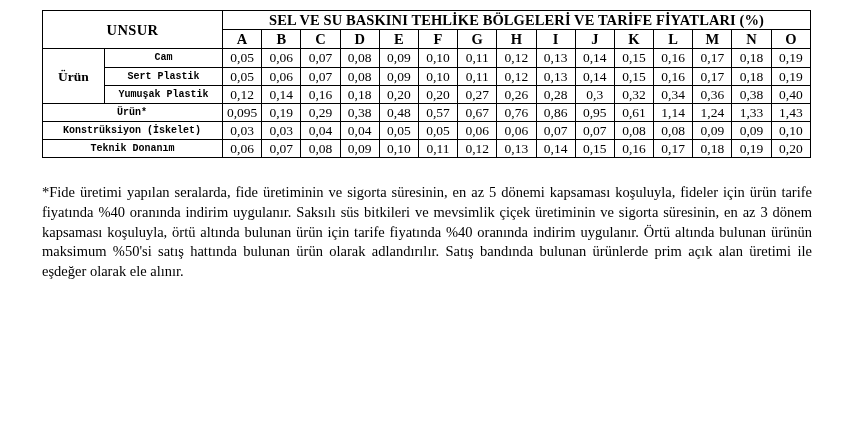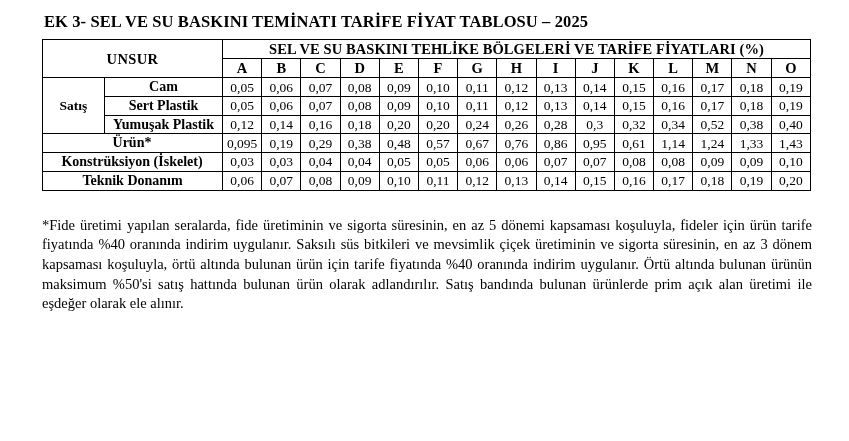--- a/index.html
+++ b/index.html
@@ -51,23 +51,24 @@
     font-size: 14.5px;
     letter-spacing: 0.1px;
     margin-left: 24px;
   }
   .hdr-letter {
     font-weight: bold;
     font-size: 14.5px;
   }
   .rowlabel {
     font-weight: bold;
-    font-size: 14px;
+    font-size: 10px;
     text-align: left;
     padding-left: 7px;
+    font-family: Liberation Mono, monospace;
   }
   .rowlabel.center {
     text-align: center;
     padding-left: 1px;
   }
   .groupcell {
     font-weight: bold;
     font-size: 13.5px;
     text-align: center;
   }
@@ -83,21 +84,20 @@
     line-height: 1.36;
     text-align: justify;
     width: 770px;
   }
 </style>
 </head>
 <body>
 
 <div class="page">
 
-  <div class="doc-title">EK 3- SEL VE SU BASKINI TEMİNATI TARİFE FİYAT TABLOSU – 2025</div>
 
   <table class="tariff">
     <colgroup>
       <col class="col-lbl1">
         <col class="col-lbl2">
       <col class="col-data">
         <col class="col-data">
         <col class="col-data">
         <col class="col-data">
         <col class="col-data">
@@ -130,21 +130,21 @@
         <th class="hdr-letter">J</th>
         <th class="hdr-letter">K</th>
         <th class="hdr-letter">L</th>
         <th class="hdr-letter">M</th>
         <th class="hdr-letter">N</th>
         <th class="hdr-letter">O</th>
       </tr>
     </thead>
     <tbody>
       <tr>
-        <td class="groupcell" rowspan="3">Satış</td>
+        <td class="groupcell" rowspan="3">Ürün</td>
         <td class="rowlabel">Cam</td>
         <td class="val">0,05</td>
         <td class="val">0,06</td>
         <td class="val">0,07</td>
         <td class="val">0,08</td>
         <td class="val">0,09</td>
         <td class="val">0,10</td>
         <td class="val">0,11</td>
         <td class="val">0,12</td>
         <td class="val">0,13</td>
@@ -174,27 +174,27 @@
         <td class="val">0,19</td>
       </tr>
       <tr>
         <td class="rowlabel">Yumuşak Plastik</td>
         <td class="val">0,12</td>
         <td class="val">0,14</td>
         <td class="val">0,16</td>
         <td class="val">0,18</td>
         <td class="val">0,20</td>
         <td class="val">0,20</td>
-        <td class="val">0,24</td>
+        <td class="val">0,27</td>
         <td class="val">0,26</td>
         <td class="val">0,28</td>
         <td class="val">0,3</td>
         <td class="val">0,32</td>
         <td class="val">0,34</td>
-        <td class="val">0,52</td>
+        <td class="val">0,36</td>
         <td class="val">0,38</td>
         <td class="val">0,40</td>
       </tr>
 
       <tr>
         <td class="rowlabel center" colspan="2">Ürün*</td>
         <td class="val">0,095</td>
         <td class="val">0,19</td>
         <td class="val">0,29</td>
         <td class="val">0,38</td>

